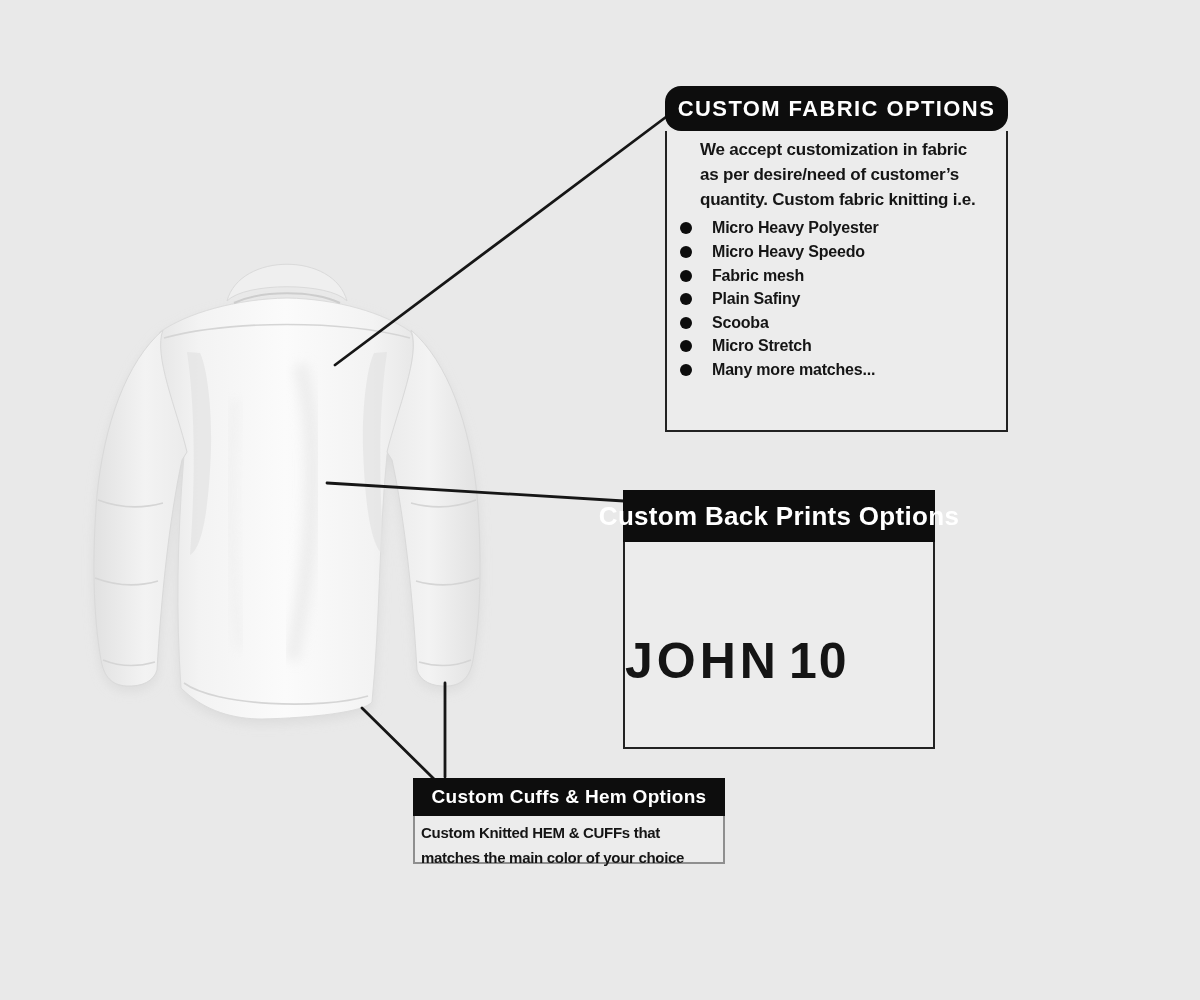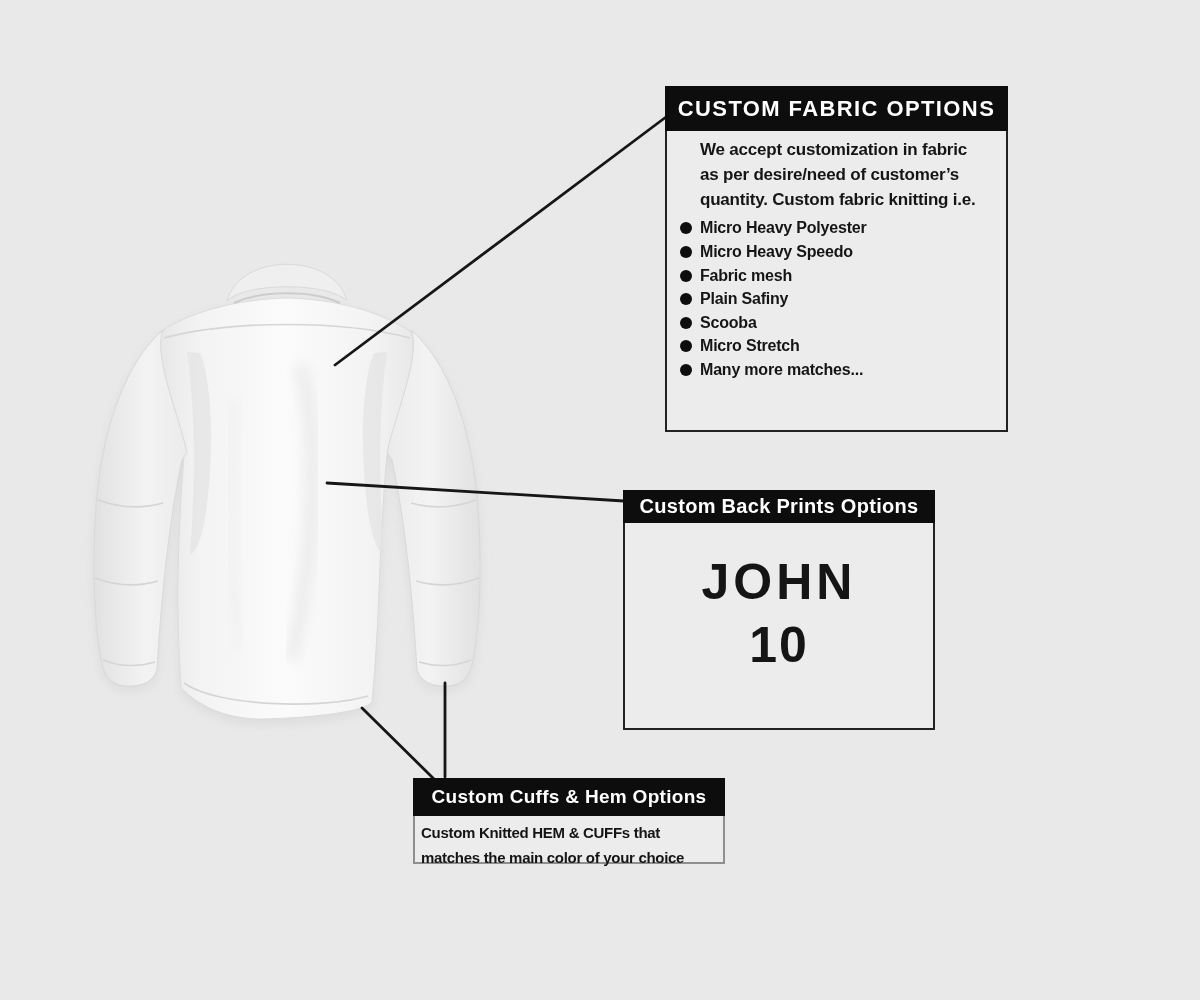--- a/index.html
+++ b/index.html
@@ -23,37 +23,37 @@
     background:var(--header-bg); color:var(--header-text);
     display:flex; align-items:center; justify-content:center;
     font-weight:700; white-space:nowrap;
   }
   .box-body{
     background:var(--box-bg);
     border:2px solid var(--border-dark); border-top:none;
   }
 
   .fabric{left:665px; top:86px; width:343px;}
-  .fabric .box-header{height:45px; font-size:22px; letter-spacing:1.4px;}
+  .fabric .box-header{height:45px; font-size:22px; letter-spacing:1.4px;border-radius:16px;}
   .fabric .box-body{height:301px; padding:6px 10px 0 13px;}
   .fabric .intro-line{
     font-size:17px; font-weight:700; line-height:25.2px;
     letter-spacing:-0.2px; white-space:nowrap;margin-left:20px;
   }
   .fabric ul{list-style:none; margin-top:4px;}
   .fabric li{
-    display:flex; align-items:center; gap:8px; height:23.6px;
+    display:flex; align-items:center; gap:20px; height:23.6px;
     font-size:16px; font-weight:700; letter-spacing:-0.2px; white-space:nowrap;
   }
   .dot{width:12px; height:12px; border-radius:50%; background:#0d0d0d; flex:0 0 12px;}
 
   .prints{left:623px; top:490px; width:312px;}
-  .prints .box-header{height:33px; font-size:20px; letter-spacing:0.3px;}
+  .prints .box-header{height:52px; font-size:26px; letter-spacing:0.3px;}
   .prints .box-body{
-    height:207px; display:flex; flex-direction:column; align-items:center;
+    height:207px; display:flex; flex-direction:row; align-items:center;
     padding-top:32px; gap:9px;
   }
   .player-name{font-size:50px; font-weight:700; letter-spacing:4px; line-height:54px;}
   .player-number{font-size:50px; font-weight:700; letter-spacing:2px; line-height:54px;}
 
   .cuffs{left:413px; top:778px; width:312px;}
   .cuffs .box-header{height:38px; font-size:19px; letter-spacing:0.3px;}
   .cuffs .box-body{
     height:48px; padding:4px 4px 0 6px;
     border-color:var(--border-gray);

